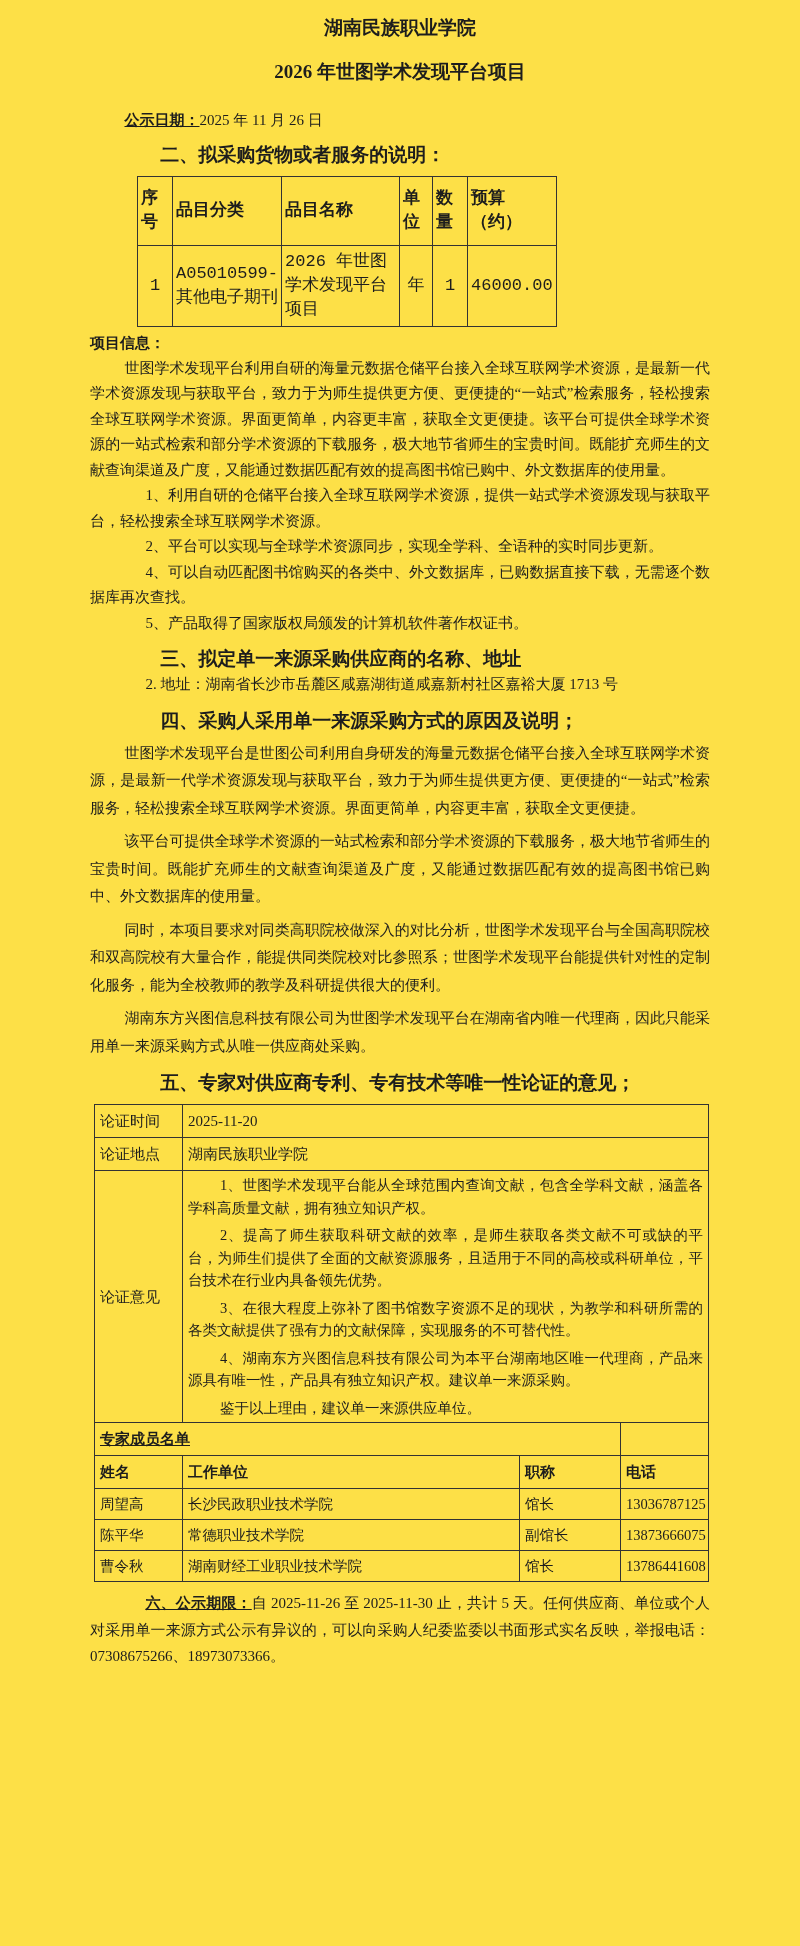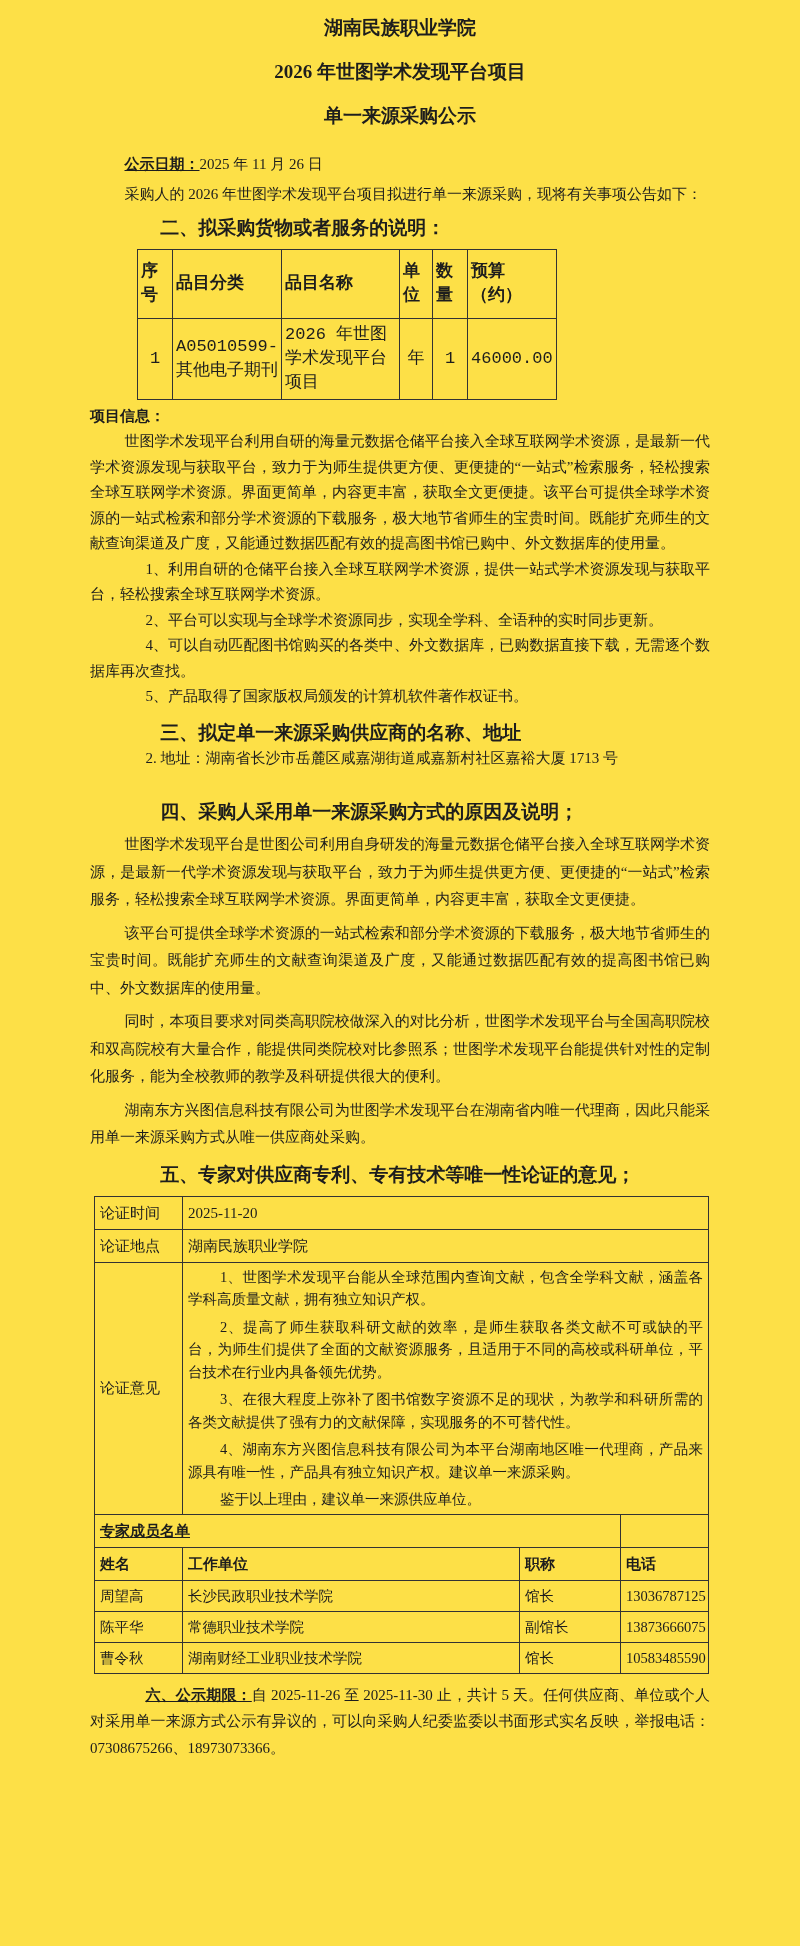--- a/index.html
+++ b/index.html
@@ -45,25 +45,23 @@
 
   .closing{margin-top:8px;line-height:26.5px;}
 </style>
 </head>
 <body>
 
 <div class="page">
 
   <p class="title-line">湖南民族职业学院</p>
   <p class="title-line">2026 年世图学术发现平台项目</p>
-  <p class="title-line">单一来源采购公示</p>
 
   <p class="para date-line"><span class="bold">公示日期：</span><span>2025 年 11 月 26 日</span></p>
 
-  <p class="para intro">采购人的 2026 年世图学术发现平台项目拟进行单一来源采购，现将有关事项公告如下：</p>
 
 
   <p class="heading">二、拟采购货物或者服务的说明：</p>
 
   <table class="goods-table">
     <colgroup>
       <col style="width:35px">
         <col style="width:68px">
         <col style="width:118px">
       <col style="width:33px">
@@ -93,21 +91,21 @@
   <p class="info-label">项目信息：</p>
   <p class="para">世图学术发现平台利用自研的海量元数据仓储平台接入全球互联网学术资源，是最新一代学术资源发现与获取平台，致力于为师生提供更方便、更便捷的“一站式”检索服务，轻松搜索全球互联网学术资源。界面更简单，内容更丰富，获取全文更便捷。该平台可提供全球学术资源的一站式检索和部分学术资源的下载服务，极大地节省师生的宝贵时间。既能扩充师生的文献查询渠道及广度，又能通过数据匹配有效的提高图书馆已购中、外文数据库的使用量。</p>
   <p class="para num-item">1、利用自研的仓储平台接入全球互联网学术资源，提供一站式学术资源发现与获取平台，轻松搜索全球互联网学术资源。</p>
   <p class="para num-item">2、平台可以实现与全球学术资源同步，实现全学科、全语种的实时同步更新。</p>
   <p class="para num-item">4、可以自动匹配图书馆购买的各类中、外文数据库，已购数据直接下载，无需逐个数据库再次查找。</p>
   <p class="para num-item">5、产品取得了国家版权局颁发的计算机软件著作权证书。</p>
 
   <p class="heading" style="margin-top:10px;">三、拟定单一来源采购供应商的名称、地址</p>
   <p class="para num-item">2. 地址：湖南省长沙市岳麓区咸嘉湖街道咸嘉新村社区嘉裕大厦 1713 号</p>
 
-  <p class="heading" style="margin-top:28px;">四、采购人采用单一来源采购方式的原因及说明；</p>
+  <p class="heading" style="margin-top:10px;">四、采购人采用单一来源采购方式的原因及说明；</p>
   <p class="para loose">世图学术发现平台是世图公司利用自身研发的海量元数据仓储平台接入全球互联网学术资源，是最新一代学术资源发现与获取平台，致力于为师生提供更方便、更便捷的“一站式”检索服务，轻松搜索全球互联网学术资源。界面更简单，内容更丰富，获取全文更便捷。</p>
   <p class="para loose">该平台可提供全球学术资源的一站式检索和部分学术资源的下载服务，极大地节省师生的宝贵时间。既能扩充师生的文献查询渠道及广度，又能通过数据匹配有效的提高图书馆已购中、外文数据库的使用量。</p>
   <p class="para loose">同时，本项目要求对同类高职院校做深入的对比分析，世图学术发现平台与全国高职院校和双高院校有大量合作，能提供同类院校对比参照系；世图学术发现平台能提供针对性的定制化服务，能为全校教师的教学及科研提供很大的便利。</p>
   <p class="para loose">湖南东方兴图信息科技有限公司为世图学术发现平台在湖南省内唯一代理商，因此只能采用单一来源采购方式从唯一供应商处采购。</p>
 
   <p class="heading" style="margin-top:10px;">五、专家对供应商专利、专有技术等唯一性论证的意见；</p>
 
   <table class="review-table">
     <colgroup>
       <col style="width:88px">
@@ -153,20 +151,20 @@
     <tr class="expert-row">
       <td>陈平华</td>
       <td>常德职业技术学院</td>
       <td>副馆长</td>
       <td>13873666075</td>
     </tr>
     <tr class="expert-row">
       <td>曹令秋</td>
       <td>湖南财经工业职业技术学院</td>
       <td>馆长</td>
-      <td>10583485590</td>
+      <td>13786441608</td>
     </tr>
   </tbody>
     </table>
 
   <p class="para closing"><span class="bold" style="margin-left:1.4em;">六、公示期限：</span><span>自 2025-11-26 至 2025-11-30 止，共计 5 天。任何供应商、单位或个人对采用单一来源方式公示有异议的，可以向采购人纪委监委以书面形式实名反映，举报电话：07308675266、18973073366。</span></p>
 
 </div>
 
 </body></html>

